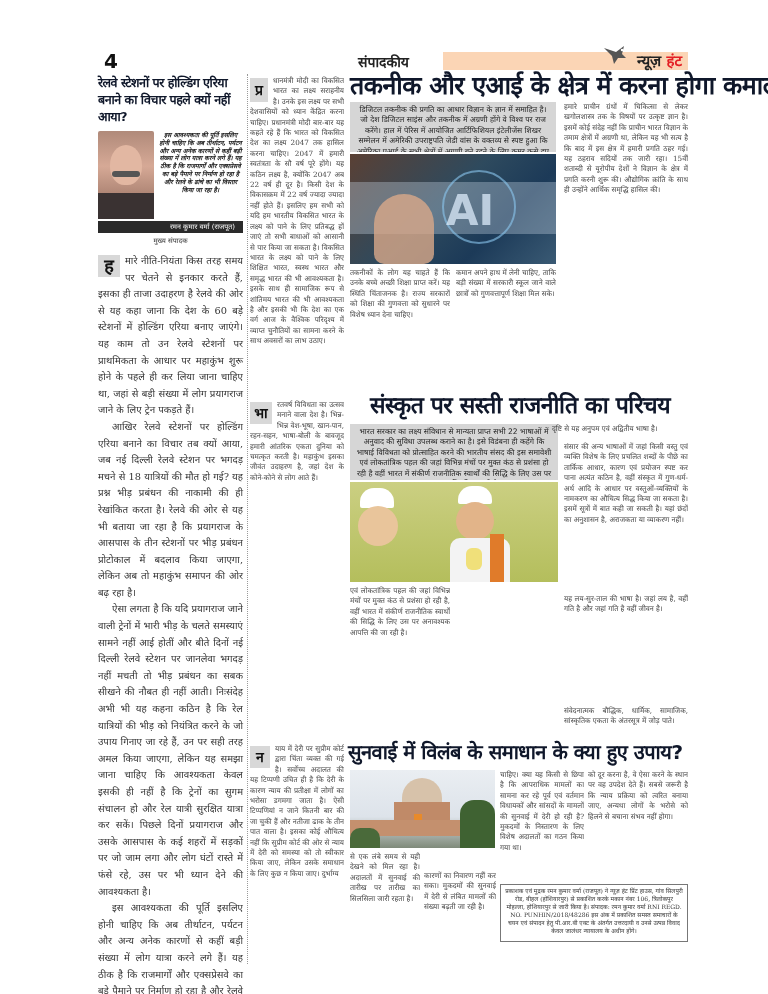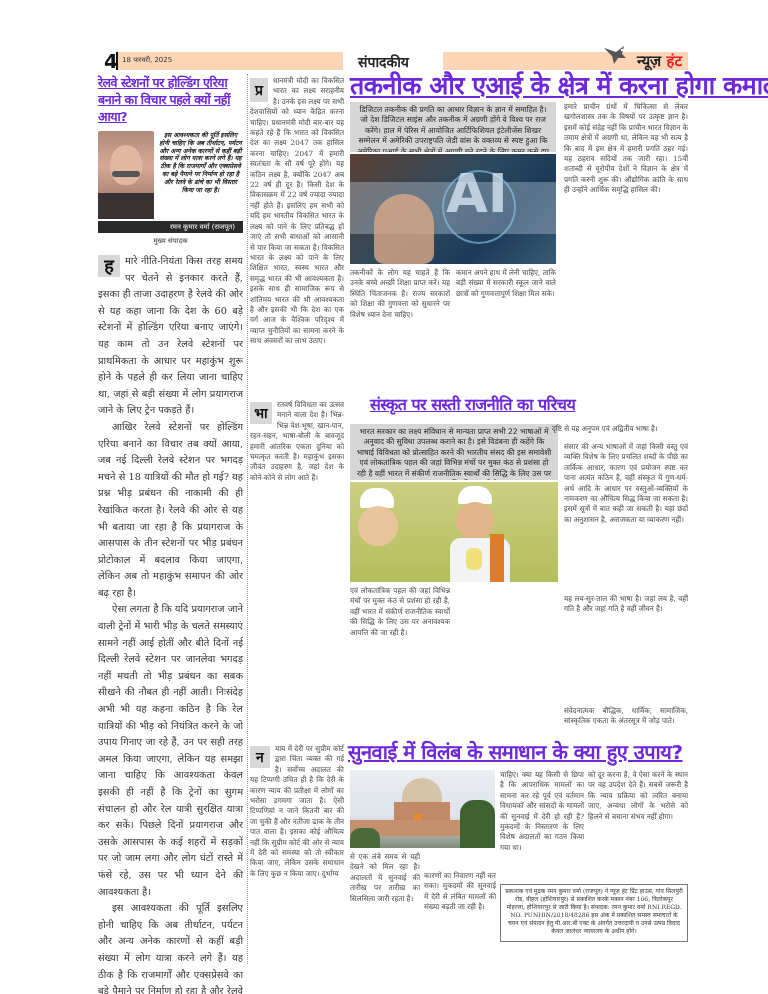--- a/index.html
+++ b/index.html
@@ -11,35 +11,32 @@
   .mh-date{position:absolute;left:4px;top:3px;font-size:7px;color:#333;font-family:"DejaVu Sans",sans-serif;}
   .mh-section{position:absolute;left:260px;top:2px;font-family:"DejaVu Sans",sans-serif;font-weight:bold;font-size:14px;color:#222;}
   .mh-bar2{position:absolute;left:345px;top:2px;width:245px;height:18px;background:#fbd5b5;}
   .mh-logo{position:absolute;right:6px;top:0;font-family:"DejaVu Sans",sans-serif;font-weight:bold;font-size:15px;color:#222;}
   .mh-logo .red{color:#e31e24;}
   .mh-bird{position:absolute;right:60px;top:-8px;width:26px;height:26px;}
   .col-text{font-size:7.2px;line-height:10.4px;color:#444;text-align:justify;}
   .big-text{font-size:10.5px;line-height:17px;color:#333;text-align:justify;font-family:"DejaVu Serif",serif;}
   .big-text p{margin:0;text-indent:14px;}
   .dropcap{float:left;font-family:"DejaVu Sans",sans-serif;font-weight:bold;background:#d8d8d8;color:#111;margin:2px 5px 0 0;display:flex;align-items:center;justify-content:center;}
-  .headline{font-family:"DejaVu Sans",sans-serif;font-weight:bold;color:#6d28d9;letter-spacing:-0.5px;text-decoration:underline;}
+  .headline{font-family:"DejaVu Sans",sans-serif;font-weight:bold;color:#0f172a;letter-spacing:-0.5px;}
   .blurb{background:#d6d6d6;font-family:"DejaVu Sans",sans-serif;font-size:7.6px;line-height:10.4px;color:#222;text-align:center;padding:3px 6px;}
   .abs{position:absolute;}
   .rule-v{position:absolute;width:0;border-left:1px dotted #999;}
 </style>
 </head>
 <body>
 
 <div class="page">
 
   <div class="masthead">
     <div class="mh-num">4</div>
-    <div class="mh-bar">
-      <span class="mh-date">18 फरवरी, 2025</span>
-    </div>
     <div class="mh-section">संपादकीय</div>
     <div class="mh-bar2"></div>
     <svg class="mh-bird" viewBox="0 0 26 26">
       <path d="M2 6 L14 10 L22 4 L20 12 L24 16 L16 16 L12 22 L10 14 Z" fill="#555"></path>
       <circle cx="20" cy="8" r="1.2" fill="#fff"></circle>
     </svg>
     <div class="mh-logo">
       <span>न्यूज़</span>
       <span class="red">हंट</span>
     </div>
@@ -75,33 +72,33 @@
   </div>
 
   <div class="abs headline" style="left:252px;top:24px;width:338px;font-size:25px;line-height:24px;white-space:nowrap;">तकनीक और एआई के क्षेत्र में करना होगा कमाल</div>
 
   <div class="abs blurb" style="left:252px;top:52px;width:206px;height:50px;box-sizing:border-box;overflow:hidden;">डिजिटल तकनीक की प्रगति का आधार विज्ञान के ज्ञान में समाहित है। जो देश डिजिटल साइंस और तकनीक में अग्रणी होंगे वे विश्व पर राज करेंगे। हाल में पेरिस में आयोजित आर्टिफिशियल इंटेलीजेंस शिखर सम्मेलन में अमेरिकी उपराष्ट्रपति जेडी वांस के वक्तव्य से स्पष्ट हुआ कि अमेरिका एआई के सभी क्षेत्रों में अग्रणी बने रहने के लिए कमर कसे हुए है।</div>
 
   <div class="abs" style="left:252px;top:104px;width:206px;height:110px;background:linear-gradient(135deg,#5a4034 0%,#2e4a5e 45%,#1c3a58 70%,#3a5a74 100%);overflow:hidden;">
     <div class="abs" style="left:0;top:28px;width:206px;height:52px;background:rgba(200,215,230,0.35);"></div>
     <div class="abs" style="left:24px;top:40px;width:60px;height:70px;border-radius:30px 30px 10px 10px;background:#d9a98a;opacity:.8;"></div>
     <div class="abs" style="left:92px;top:16px;width:70px;height:70px;border-radius:50%;border:2px solid rgba(140,200,240,.6);"></div>
-    <div class="abs" style="left:96px;top:8px;font-family:'DejaVu Sans',sans-serif;font-weight:bold;font-size:54px;color:rgba(220,235,250,.75);">AI</div>
+    <div class="abs" style="left:96px;top:32px;font-family:'DejaVu Sans',sans-serif;font-weight:bold;font-size:42px;color:rgba(220,235,250,.75);">AI</div>
   </div>
 
   <div class="abs col-text" style="left:252px;top:218px;width:100px;height:120px;overflow:hidden;">तकनीकों के लोग यह चाहते हैं कि उनके बच्चे अच्छी शिक्षा प्राप्त करें। यह स्थिति चिंताजनक है। राज्य सरकारों को शिक्षा की गुणवत्ता को सुधारने पर विशेष ध्यान देना चाहिए।</div>
   <div class="abs col-text" style="left:358px;top:218px;width:100px;height:120px;overflow:hidden;">कमान अपने हाथ में लेनी चाहिए, ताकि बड़ी संख्या में सरकारी स्कूल जाने वाले छात्रों को गुणवत्तापूर्ण शिक्षा मिल सके।</div>
   <div class="abs col-text" style="left:466px;top:52px;width:124px;height:290px;overflow:hidden;">हमारे प्राचीन ग्रंथों में चिकित्सा से लेकर खगोलशास्त्र तक के विषयों पर उत्कृष्ट ज्ञान है। इसमें कोई संदेह नहीं कि प्राचीन भारत विज्ञान के तमाम क्षेत्रों में अग्रणी था, लेकिन यह भी सत्य है कि बाद में इस क्षेत्र में हमारी प्रगति ठहर गई। यह ठहराव सदियों तक जारी रहा। 15वीं शताब्दी से यूरोपीय देशों ने विज्ञान के क्षेत्र में प्रगति करनी शुरू की। औद्योगिक क्रांति के साथ ही उन्होंने आर्थिक समृद्धि हासिल की।</div>
 
   <div class="abs col-text" style="left:152px;top:350px;width:94px;height:280px;overflow:hidden;">
     <span class="dropcap" style="width:22px;height:22px;font-size:14px;">भा</span>
     <span>रतवर्ष विविधता का उत्सव मनाने वाला देश है। भिन्न-भिन्न वेश-भूषा, खान-पान, रहन-सहन, भाषा-बोली के बावजूद हमारी आंतरिक एकता दुनिया को चमत्कृत करती है। महाकुंभ इसका जीवंत उदाहरण है, जहां देश के कोने-कोने से लोग आते हैं।</span>
   </div>
 
-  <div class="abs headline" style="left:272px;top:340px;width:300px;font-size:16px;line-height:30px;white-space:nowrap;">संस्कृत पर सस्ती राजनीति का परिचय</div>
+  <div class="abs headline" style="left:272px;top:340px;width:300px;font-size:23px;line-height:30px;white-space:nowrap;">संस्कृत पर सस्ती राजनीति का परिचय</div>
 
   <div class="abs blurb" style="left:252px;top:374px;width:208px;height:56px;box-sizing:border-box;overflow:hidden;">भारत सरकार का लक्ष्य संविधान से मान्यता प्राप्त सभी 22 भाषाओं में अनुवाद की सुविधा उपलब्ध कराने का है। इसे विडंबना ही कहेंगे कि भाषाई विविधता को प्रोत्साहित करने की भारतीय संसद की इस समावेशी एवं लोकतांत्रिक पहल की जहां विभिन्न मंचों पर मुक्त कंठ से प्रशंसा हो रही है वहीं भारत में संकीर्ण राजनीतिक स्वार्थों की सिद्धि के लिए उस पर अनावश्यक आपत्ति की जा रही है।</div>
 
   <div class="abs" style="left:252px;top:432px;width:208px;height:100px;background:linear-gradient(180deg,#cbcf82 0%,#b4be5c 100%);overflow:hidden;">
     <div class="abs" style="left:10px;top:6px;width:34px;height:20px;background:#fff;border-radius:14px 14px 2px 2px;"></div>
     <div class="abs" style="left:8px;top:24px;width:40px;height:40px;border-radius:50%;background:#e9c59b;"></div>
     <div class="abs" style="left:108px;top:4px;width:34px;height:18px;background:#fff;border-radius:14px 14px 2px 2px;"></div>
     <div class="abs" style="left:106px;top:20px;width:38px;height:38px;border-radius:50%;background:#e2b489;"></div>
     <div class="abs" style="left:100px;top:56px;width:60px;height:50px;background:#f3f3f3;border-radius:10px 10px 0 0;"></div>
     <div class="abs" style="left:140px;top:52px;width:14px;height:48px;background:#e07b2a;"></div>

